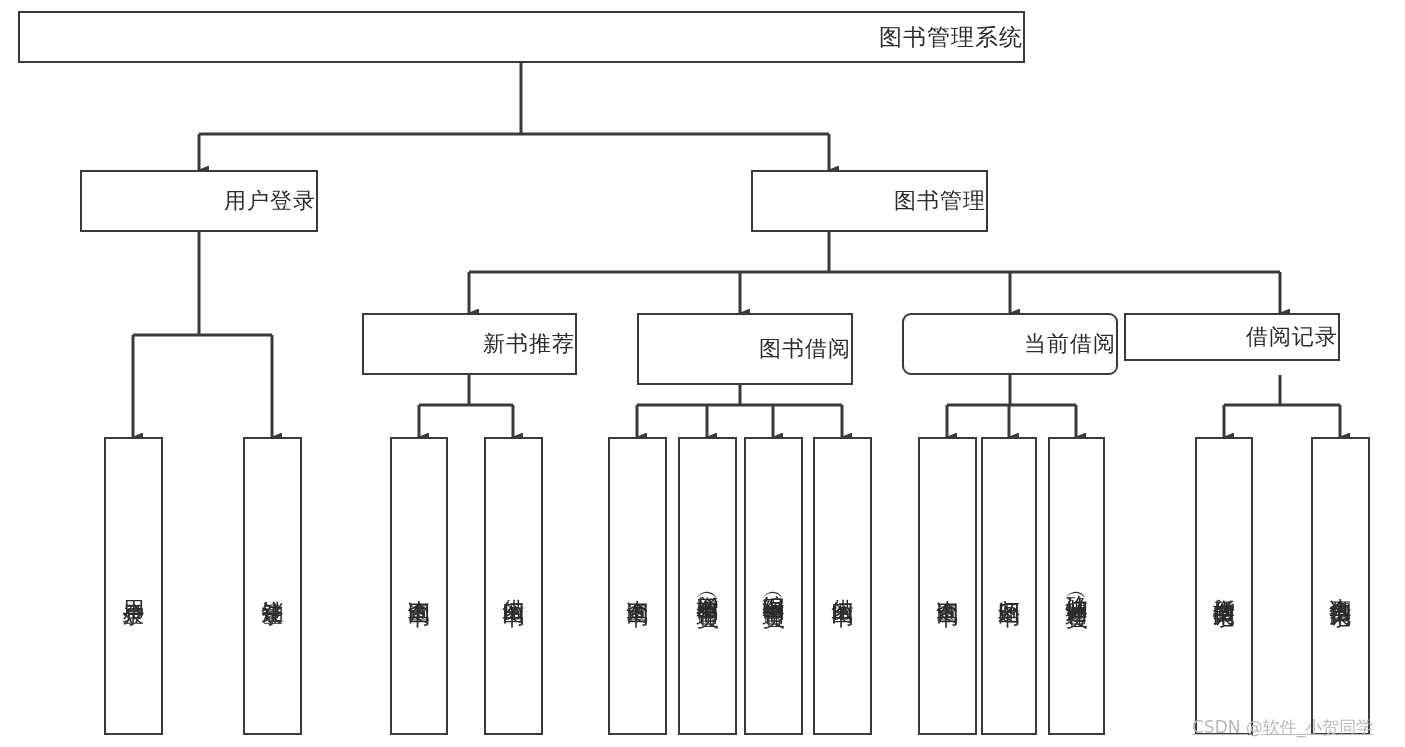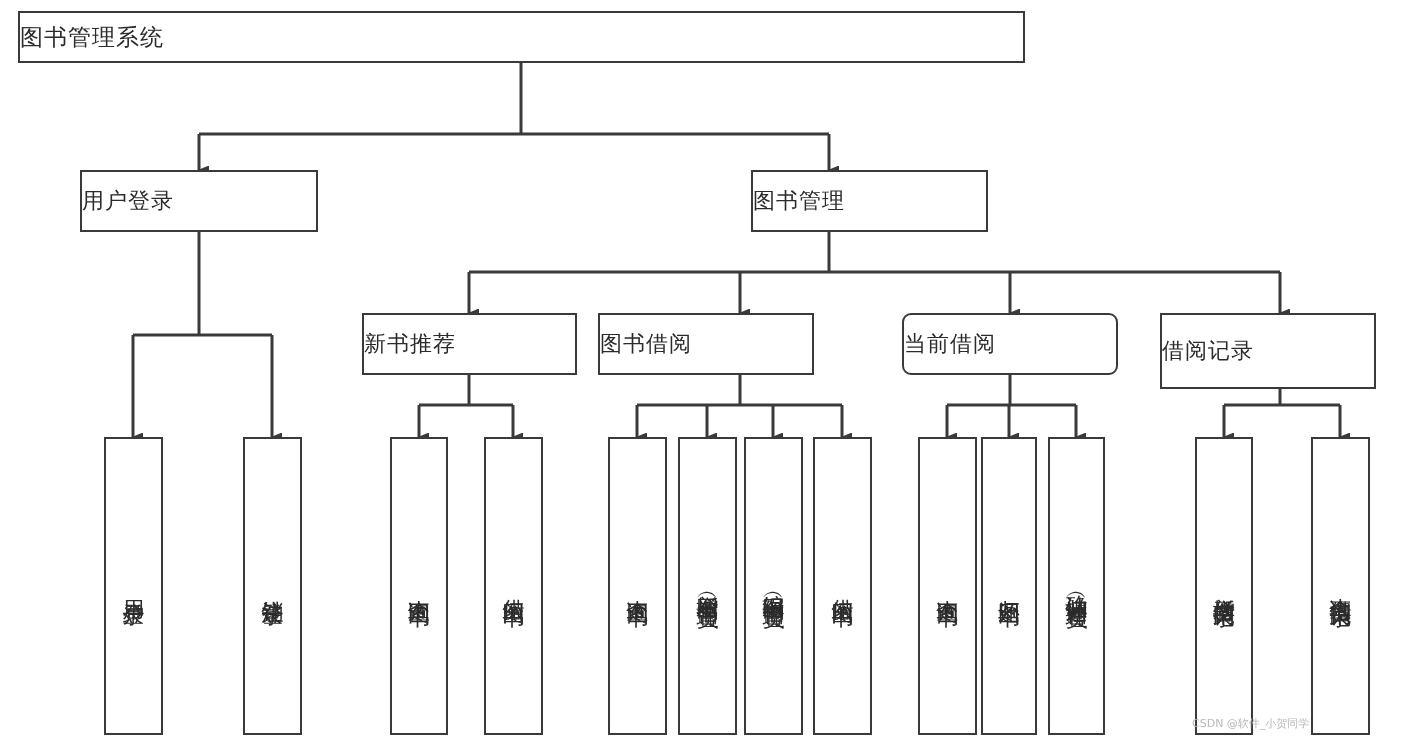--- a/index.html
+++ b/index.html
@@ -25,21 +25,21 @@
     height: 747px;
     pointer-events: none;
   }
   .node {
     position: absolute;
     box-sizing: border-box;
     border: 2px solid #3a3a3a;
     background: #ffffff;
     display: flex;
     align-items: center;
-    justify-content: flex-start;
+    justify-content: flex-end;
     color: #2b2b2b;
   }
   .node.horiz {
     font-size: 22px;
     letter-spacing: 1px;
   }
   .node.vert {
     writing-mode: vertical-rl;
     text-orientation: upright;
     font-size: 22px;
@@ -53,24 +53,25 @@
   .node.vert .vlabel {
     writing-mode: vertical-rl;
     text-orientation: upright;
     white-space: nowrap;
   }
   .node.root {
     font-size: 23px;
   }
   .watermark {
     position: absolute;
-    font-size: 11px;
+    font-size: 17px;
     color: #b9b9b9;
     white-space: nowrap;
     font-family: "DejaVu Sans", "Liberation Sans", sans-serif;
+    text-decoration: underline;
   }
 </style>
 </head>
 <body>
 
 <div id="canvas">
 
   <svg class="wires" viewBox="0 0 1405 747" xmlns="http://www.w3.org/2000/svg">
     <defs>
       <marker id="arrowhead" markerWidth="9" markerHeight="11" refX="4.5" refY="10" orient="auto" markerUnits="userSpaceOnUse">
@@ -121,27 +122,27 @@
   <div class="node horiz" style="left: 80px; top: 170px; width: 238px; height: 62px;">
     <span>用户登录</span>
   </div>
   <div class="node horiz" style="left: 711px; top: 170px; width: 237px; height: 62px; margin-left: 40px;">
     <span>图书管理</span>
   </div>
 
   <div class="node horiz" style="left: 362px; top: 313px; width: 215px; height: 62px;">
     <span>新书推荐</span>
   </div>
-  <div class="node horiz" style="left: 598px; top: 313px; width: 216px; height: 62px;">
+  <div class="node horiz" style="left: 637px; top: 313px; width: 216px; height: 72px;">
     <span>图书借阅</span>
   </div>
   <div class="node horiz" style="left: 902px; top: 313px; width: 216px; height: 62px; border-radius: 9px;">
     <span>当前借阅</span>
   </div>
-  <div class="node horiz" style="left: 1160px; top: 313px; width: 216px; height: 76px;">
+  <div class="node horiz" style="left: 1124px; top: 313px; width: 216px; height: 48px;">
     <span>借阅记录</span>
   </div>
 
   <div class="node vert" style="left: 104px; top: 437px; width: 59px; height: 298px;">
     <span class="vlabel">用户登录</span>
   </div>
   <div class="node vert" style="left: 243px; top: 437px; width: 59px; height: 298px;">
     <span class="vlabel">注销登录</span>
   </div>
   <div class="node vert" style="left: 390px; top: 437px; width: 58px; height: 298px;">

